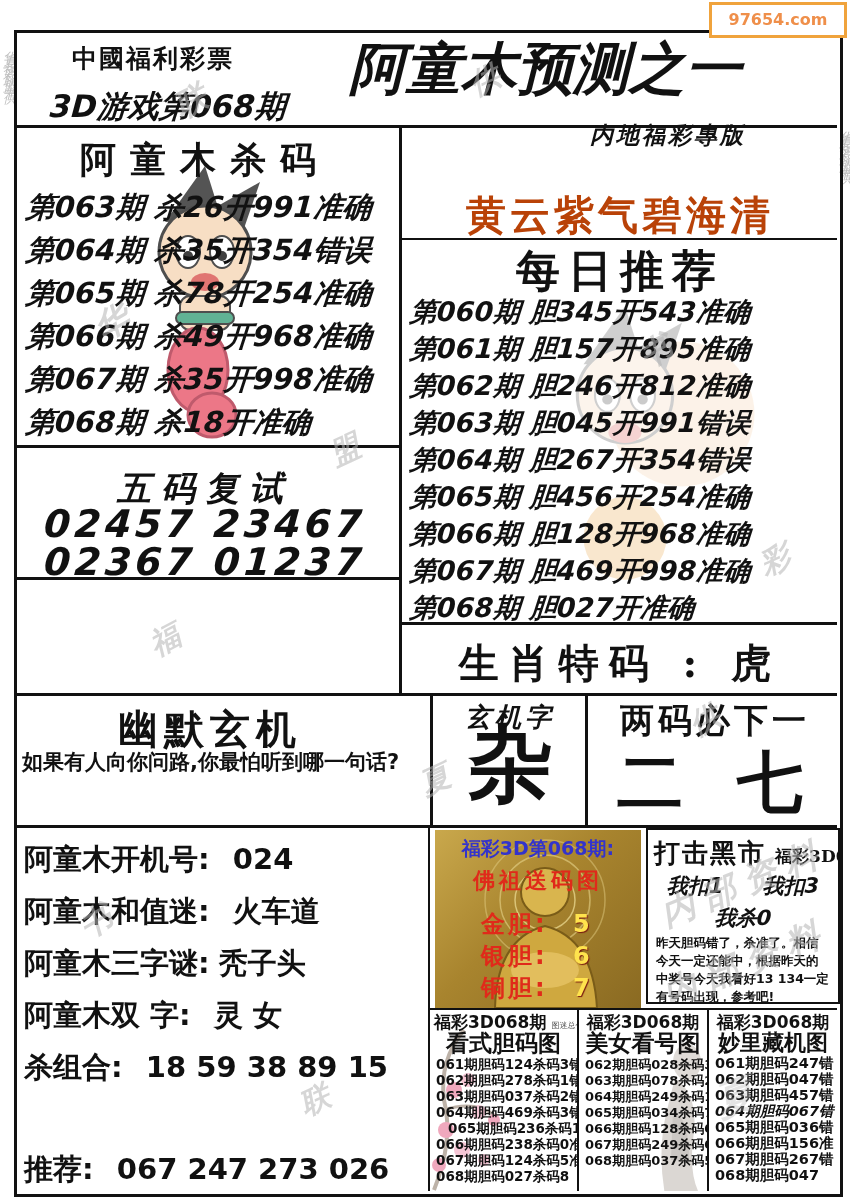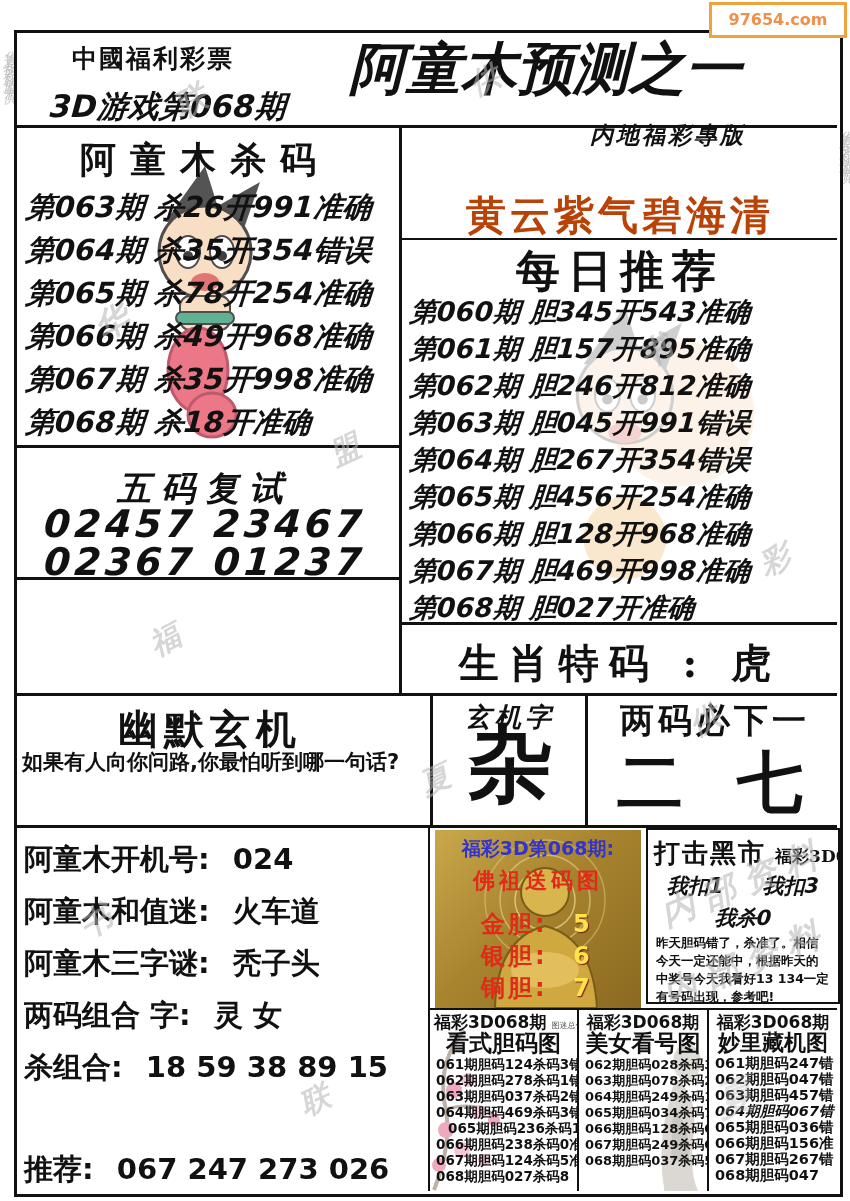--- a/index.html
+++ b/index.html
@@ -138,24 +138,24 @@
   <div class="rowline" style="left:24px;top:840px;font-size:29px;">
     <span class="b">阿童木开机号:</span>
     <span class="b" style="margin-left:14px;">024</span>
   </div>
   <div class="rowline" style="left:24px;top:892px;font-size:29px;">
     <span class="b">阿童木和值迷:</span>
     <span class="b" style="margin-left:14px;">火车道</span>
   </div>
   <div class="rowline" style="left:24px;top:944px;font-size:29px;">
     <span class="b">阿童木三字谜:</span>
-    <span class="b" style="margin-left:14px;">秃子头</span>
+    <span class="b" style="">秃子头</span>
   </div>
   <div class="rowline" style="left:24px;top:996px;font-size:29px;">
-    <span class="b">两码组合 字:</span>
+    <span class="b">阿童木双 字:</span>
     <span class="b" style="margin-left:14px;">灵 女</span>
   </div>
   <div class="rowline" style="left:24px;top:1048px;font-size:29px;">
     <span class="b">杀组合:</span>
     <span class="b" style="margin-left:14px;">18 59 38 89 15</span>
   </div>
   <div class="rowline" style="left:24px;top:1150px;font-size:29px;">
     <span class="b">推荐:</span>
     <span class="b" style="margin-left:14px;">067 247 273 026</span>
   </div>

